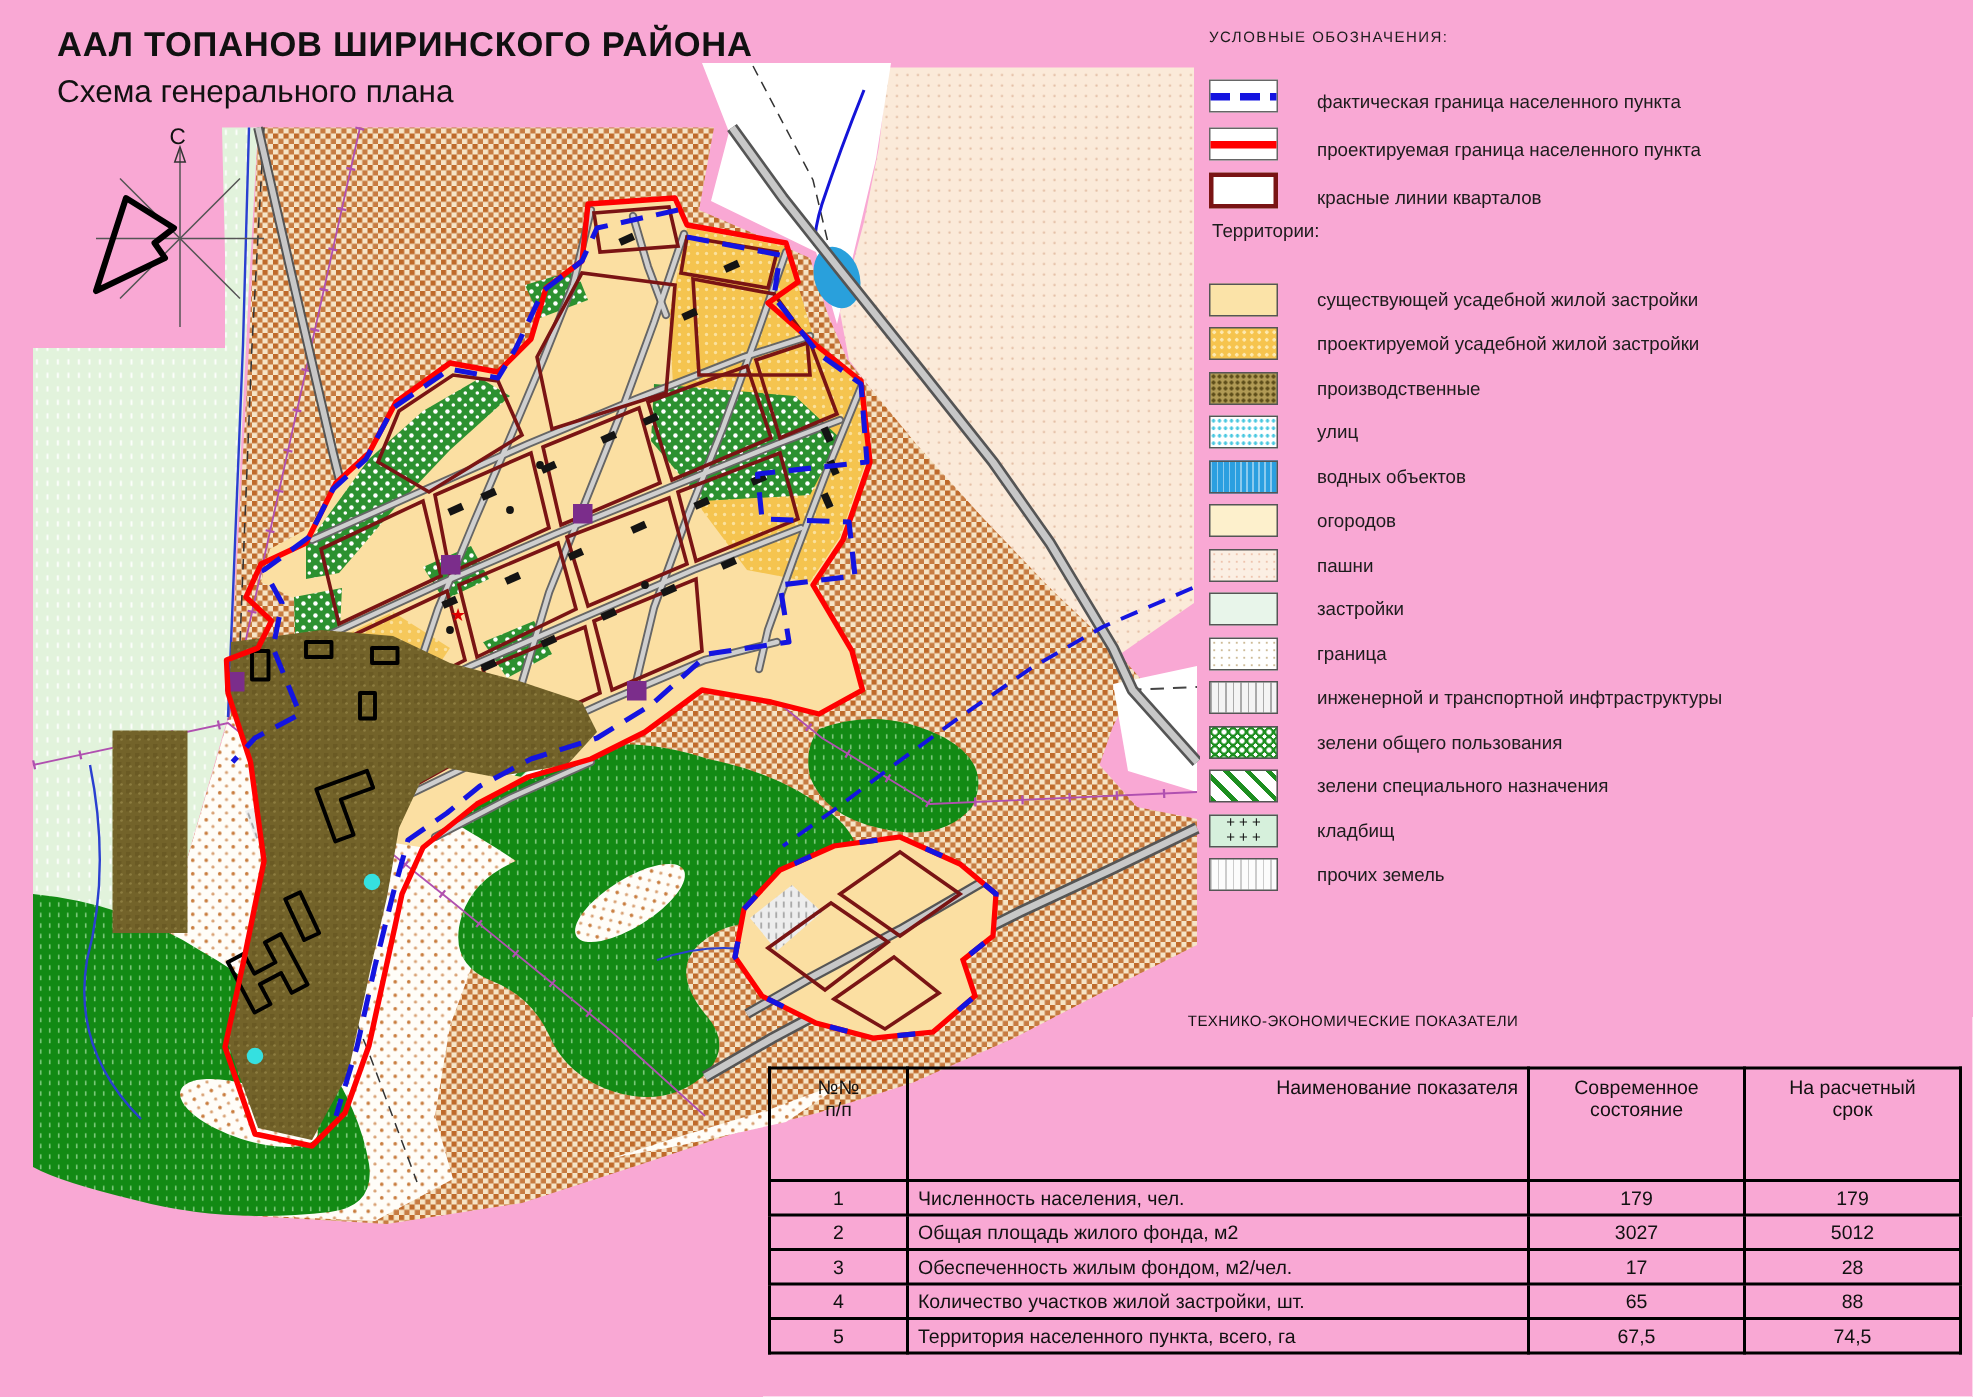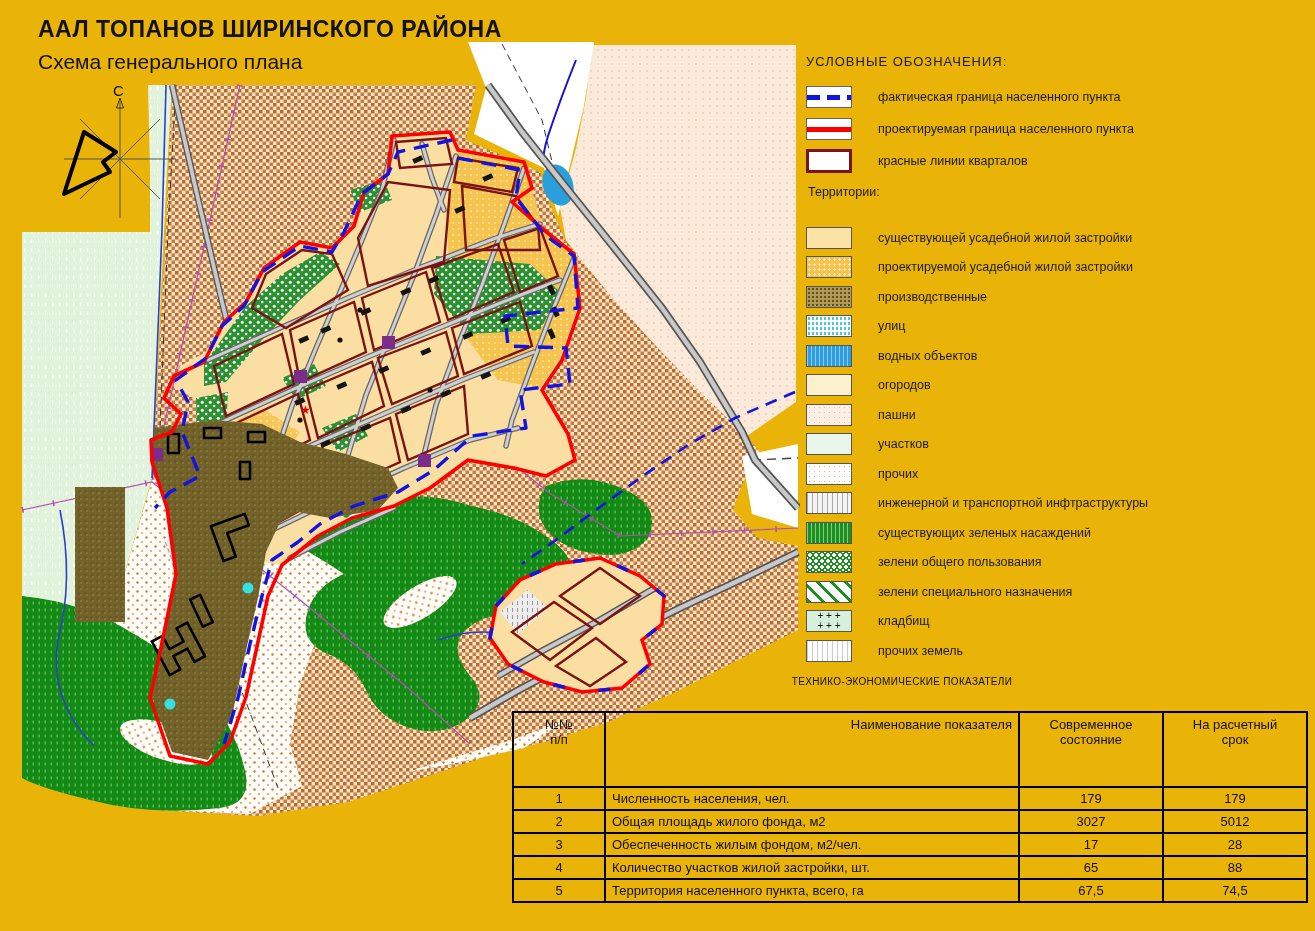--- a/index.html
+++ b/index.html
@@ -1,26 +1,26 @@
 <!DOCTYPE html>
 <html><head>
 <meta charset="utf-8">
 <style>
   html,body{margin:0;padding:0;background:#fff;}
-  #page{position:relative;width:1315px;height:931px;background:#eab308;overflow:hidden;
+  #page{position:relative;width:1315px;height:931px;background:#f9a8d4;overflow:hidden;
         font-family:"Liberation Sans","DejaVu Sans",sans-serif;color:#111;}
   
   #title1{position:absolute;left:38px;top:16px;font-size:23px;font-weight:bold;letter-spacing:.5px;}
   #title2{position:absolute;left:38px;top:50px;font-size:21px;font-weight:normal;}
   
   #map{position:absolute;left:0;top:40px;}
   
   #legend{position:absolute;left:806px;top:20px;width:505px;font-size:12.5px;color:#1c1c1c;}
-  #legend .hdr{letter-spacing:1px;margin-bottom:12px;font-size:13px;margin-top:34px;}
-  .lrow{display:flex;align-items:center;height:32px;}
+  #legend .hdr{letter-spacing:1px;margin-bottom:12px;font-size:10px;}
+  .lrow{display:flex;align-items:flex-end;height:32px;}
   .trow{display:flex;align-items:center;height:29.5px;}
   .sym{width:46px;height:22px;flex:0 0 46px;margin-right:26px;box-sizing:border-box;position:relative;}
   .lbl{white-space:nowrap;}
   .terrhdr{margin:8px 0 24px 2px;}
   
   .symbox{border:1px solid #666;background:#fff;display:flex;align-items:center;}
   .line-blue{width:100%;height:5px;background:repeating-linear-gradient(90deg,#1414e0 0 13px,transparent 13px 20px);}
   .line-red{width:100%;height:5px;background:#f00;}
   .sym-redrect{border:3px solid #7a1414;background:#fff;height:24px;}
   
@@ -362,33 +362,29 @@
     <div class="trow">
       <span class="sym sw sw7"></span>
       <span class="lbl">огородов</span>
     </div>
     <div class="trow">
       <span class="sym sw sw8"></span>
       <span class="lbl">пашни</span>
     </div>
     <div class="trow">
       <span class="sym sw sw9"></span>
-      <span class="lbl">участков</span>
+      <span class="lbl">застройки</span>
     </div>
     <div class="trow">
       <span class="sym sw sw10"></span>
-      <span class="lbl">прочих</span>
+      <span class="lbl">граница</span>
     </div>
     <div class="trow">
       <span class="sym sw sw11"></span>
       <span class="lbl">инженерной и транспортной инфтраструктуры</span>
-    </div>
-    <div class="trow">
-      <span class="sym sw sw12"></span>
-      <span class="lbl">существующих зеленых насаждений</span>
     </div>
     <div class="trow">
       <span class="sym sw sw13"></span>
       <span class="lbl">зелени общего пользования</span>
     </div>
     <div class="trow">
       <span class="sym sw sw14"></span>
       <span class="lbl">зелени специального назначения</span>
     </div>
     <div class="trow">

